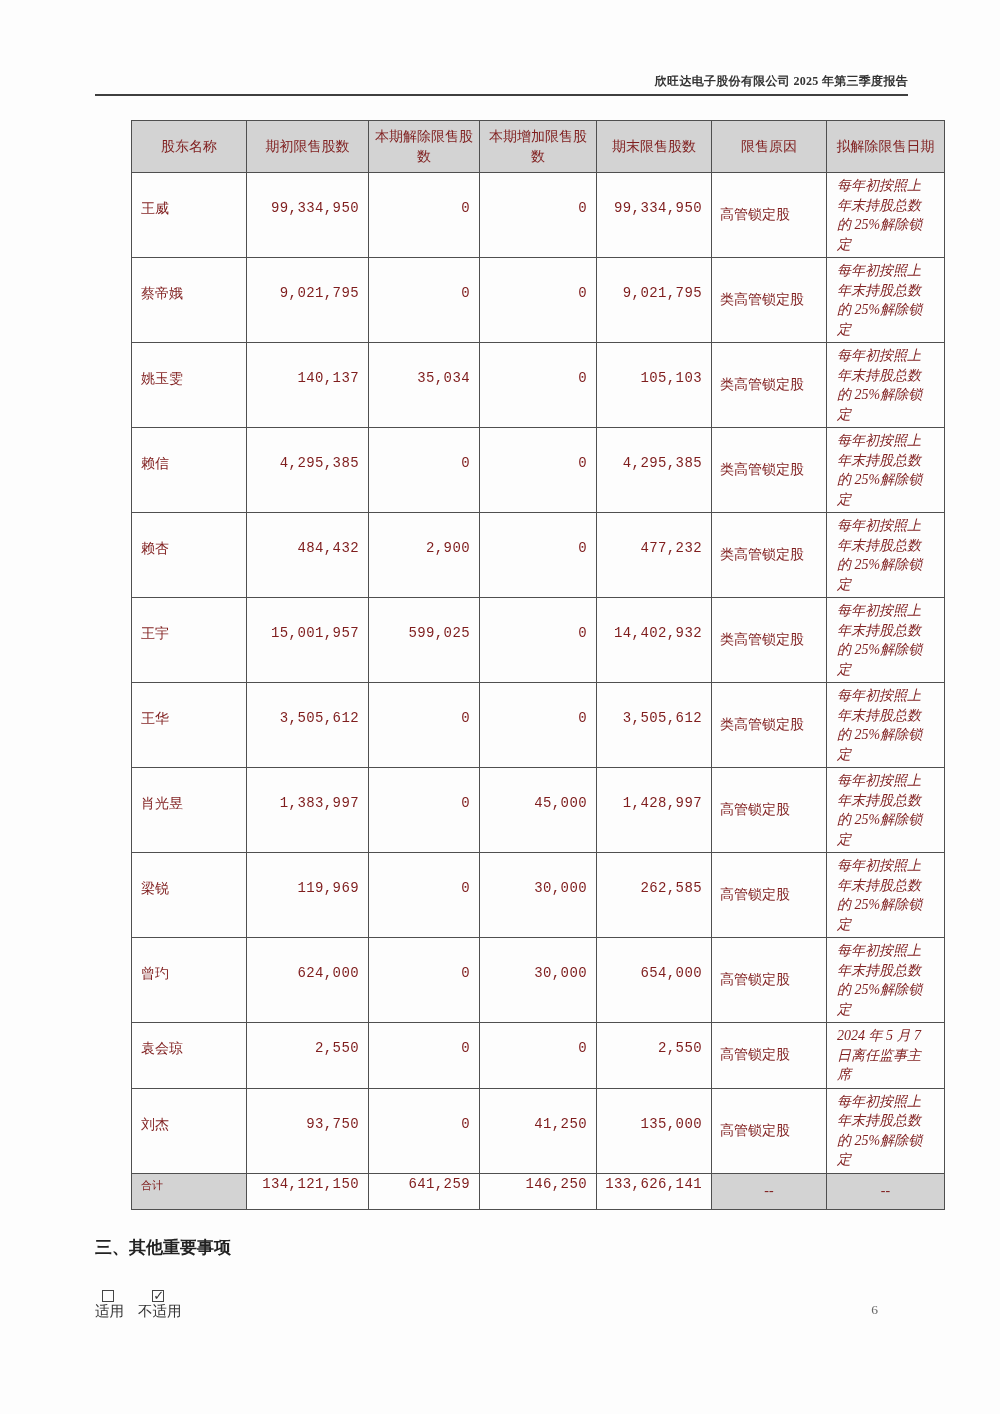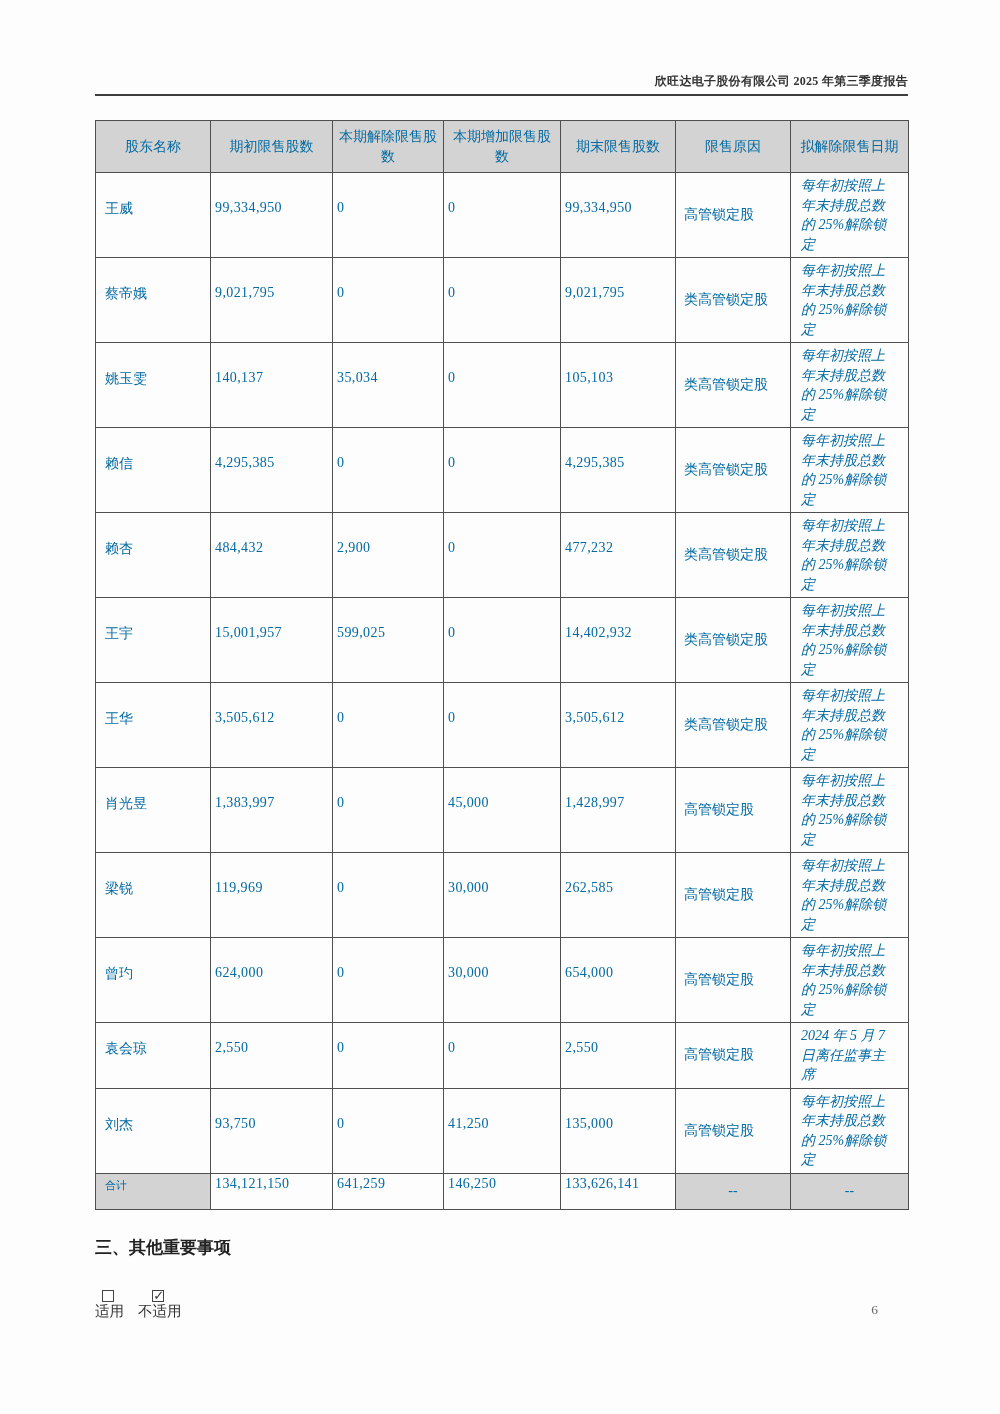--- a/index.html
+++ b/index.html
@@ -28,37 +28,38 @@
     margin-top: 4px;
     border-bottom: 2px solid #3f3f3f;
   }
 
   table.shares {
     margin-top: 24px;
     width: 813px;
     border-collapse: collapse;
     table-layout: fixed;
     font-size: 14px;
-    color: #0369a1;
+    color: #7f1d1d;
+    margin-left: 36px;
   }
   table.shares th, table.shares td { border: 1px solid #4f4f4f; }
   table.shares thead tr { height: 52px; }
   table.shares th {
     background: #d3d3d3;
     font-weight: normal;
     text-align: center;
     vertical-align: middle;
     padding: 2px 5px;
     line-height: 20px;
   }
   tr.r-std   { height: 80px; }
   tr.r-short { height: 65px; }
   tr.r-total { height: 36px; }
   td.name   { text-align: left;  vertical-align: middle; padding: 2px 4px 14px 9px; }
-  td.num    { vertical-align: middle; padding: 2px 9px 16px 4px; letter-spacing: 0.4px; }
+  td.num    { text-align: right; vertical-align: middle; padding: 2px 9px 16px 4px; letter-spacing: 0.4px; font-family: Liberation Mono, monospace; }
   td.reason { text-align: left;  vertical-align: middle; padding: 2px 4px 2px 8px; }
   td.date   {
     text-align: left;
     vertical-align: middle;
     padding: 3px 10px;
     line-height: 19.5px;
     word-break: break-all;
     font-style: italic;
   }
   tr.r-total td.gray {

